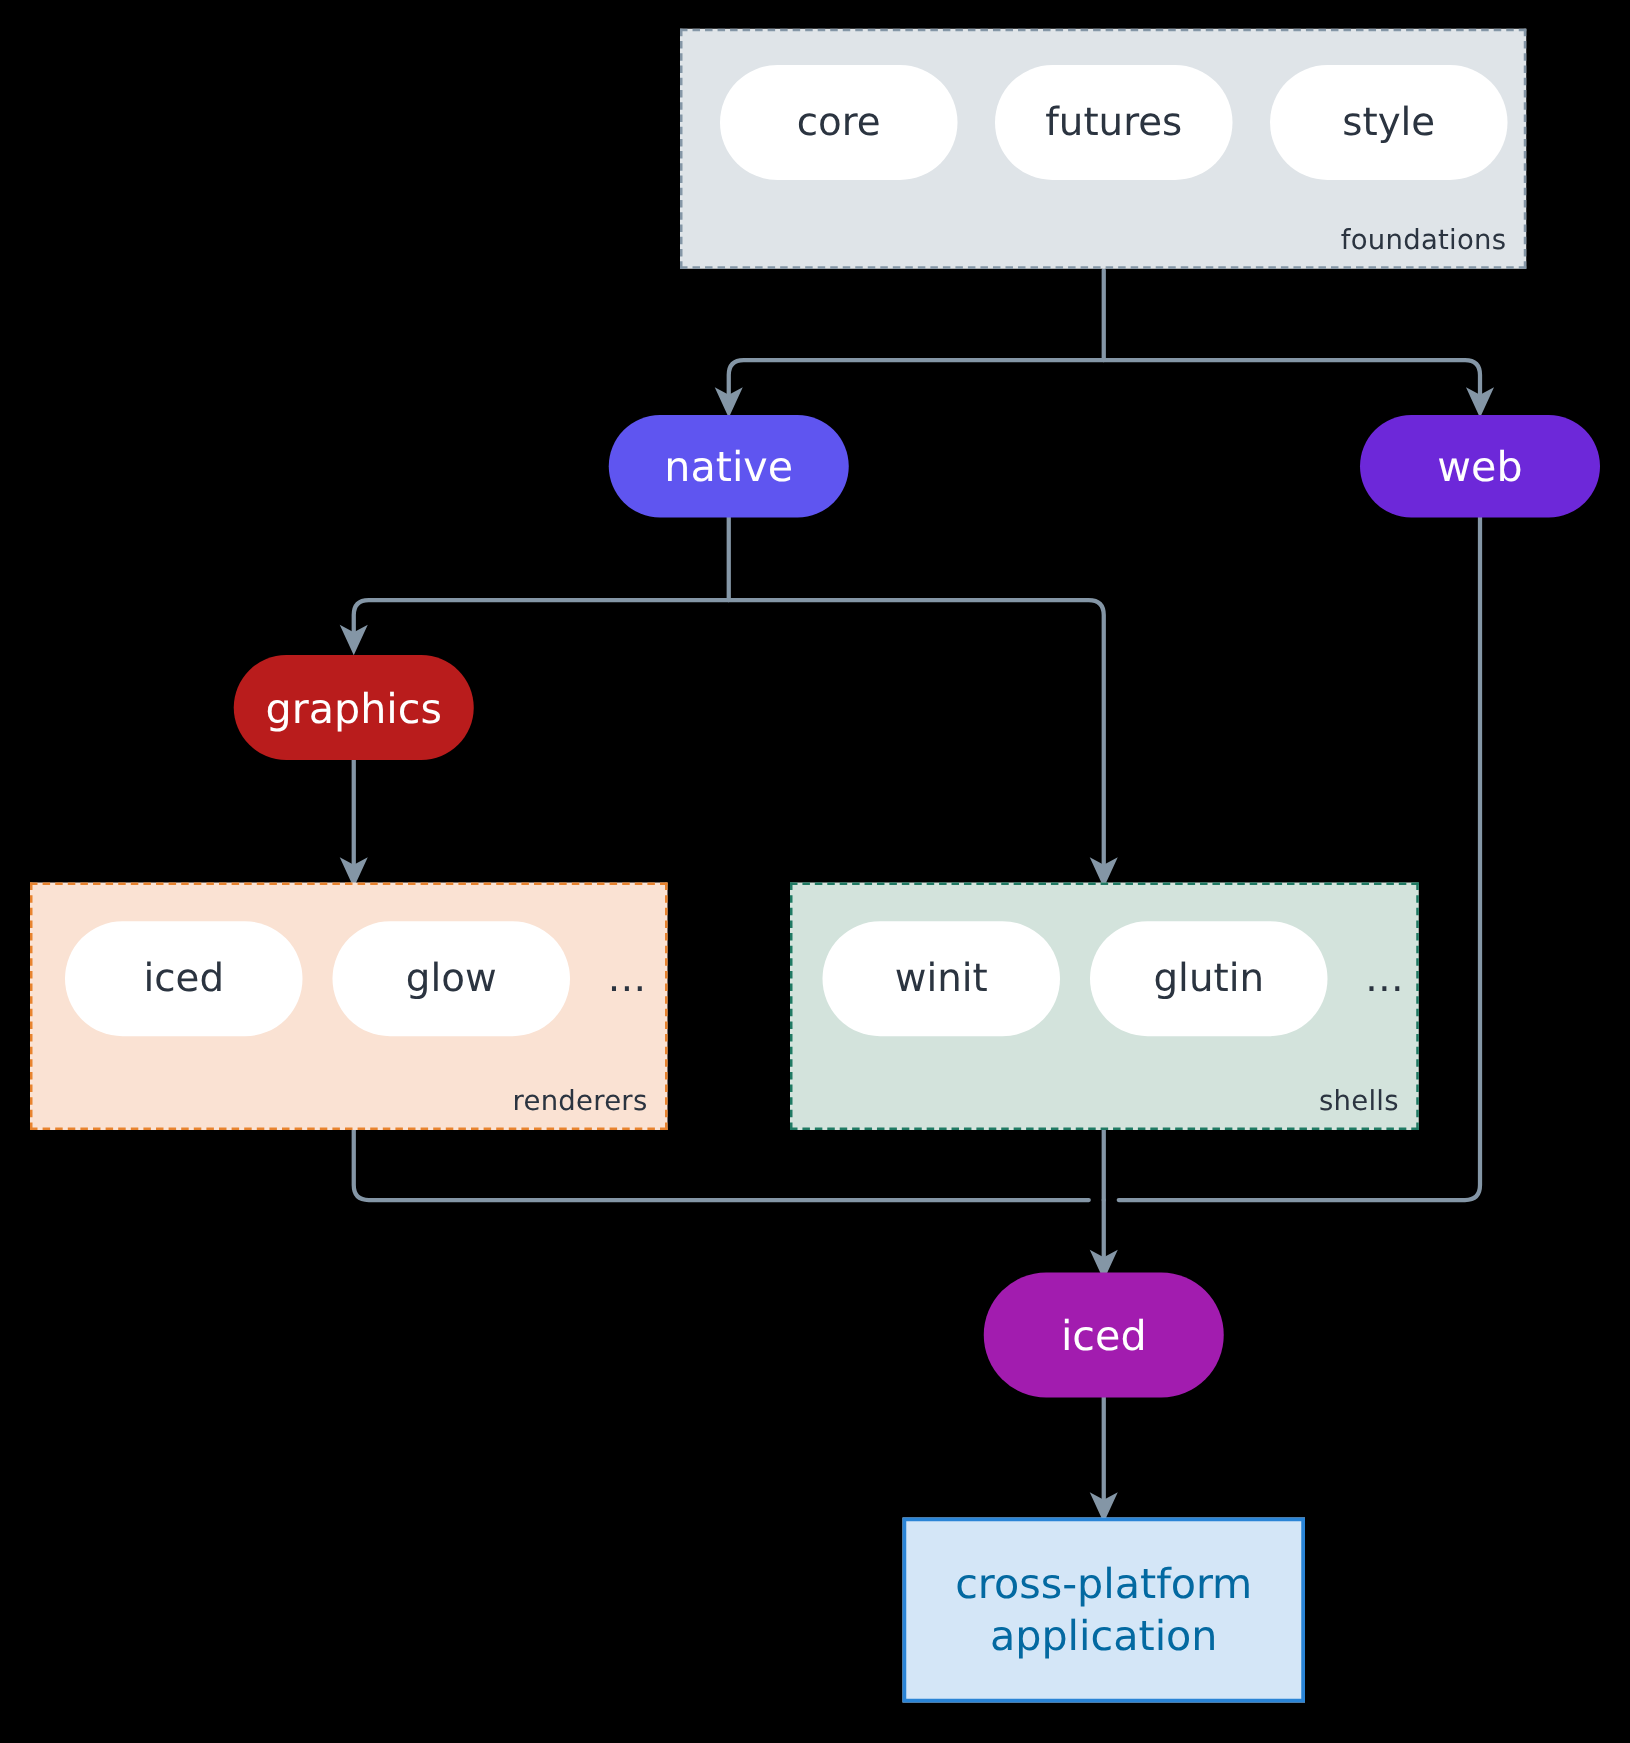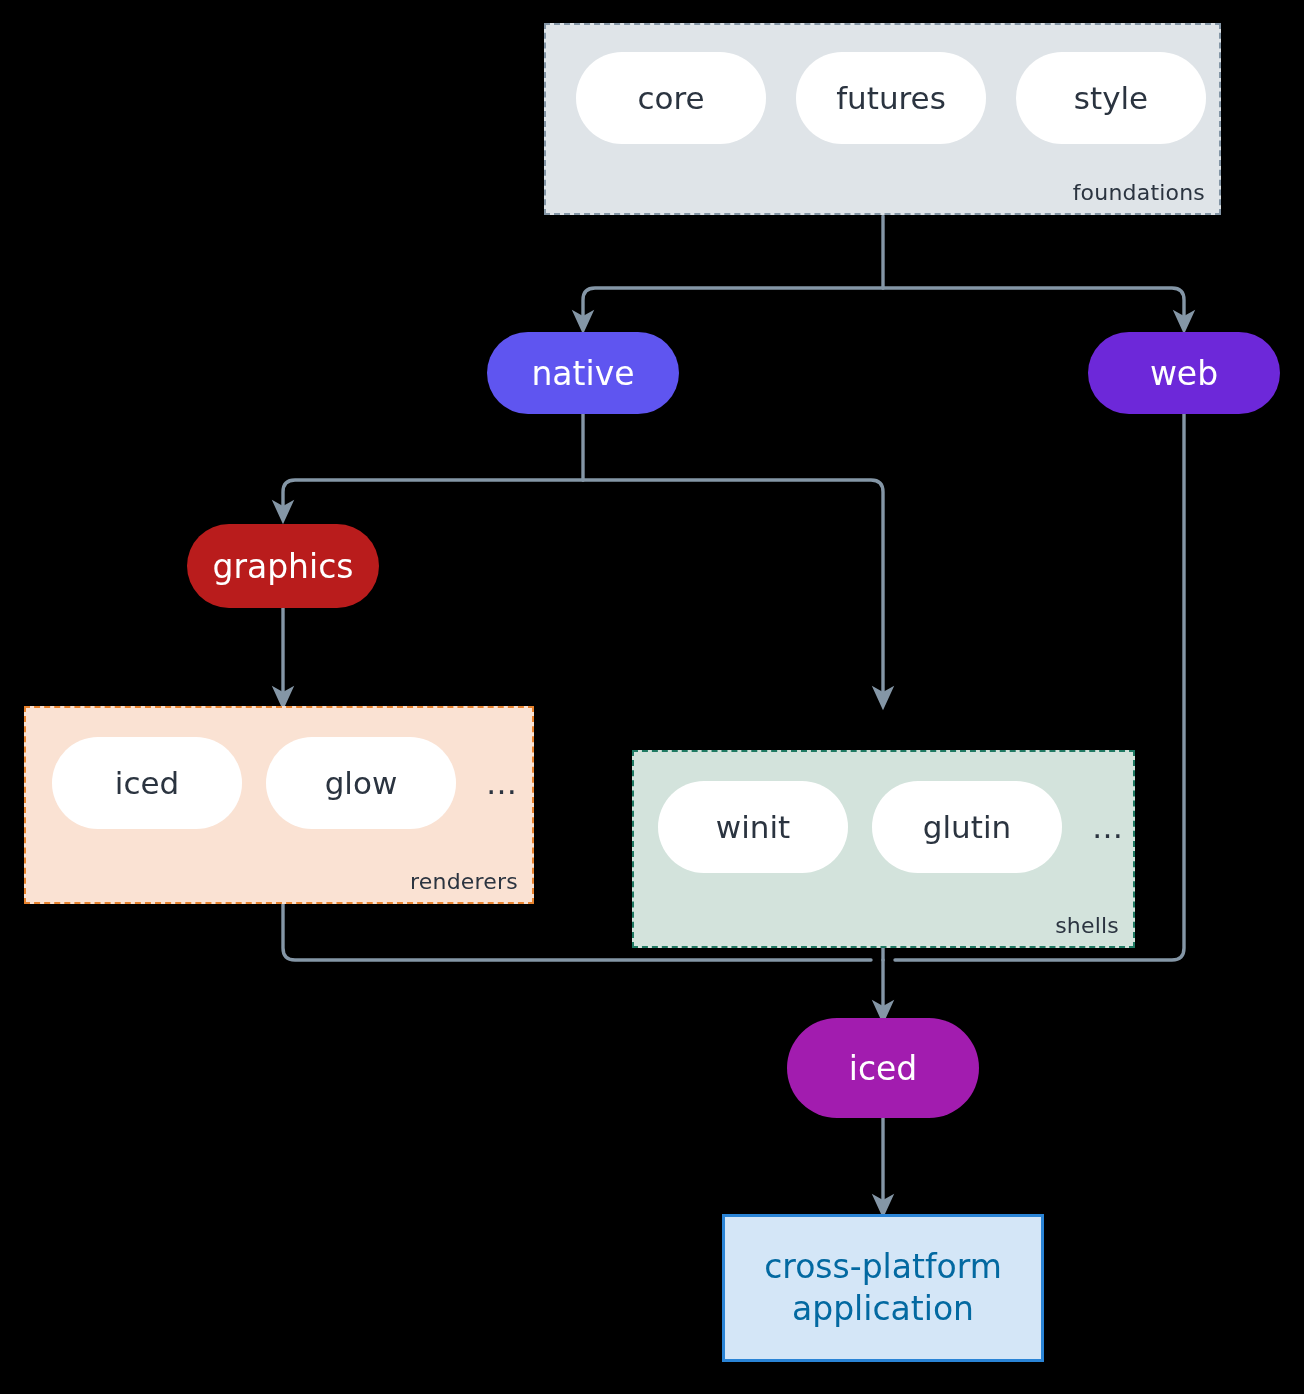--- a/index.html
+++ b/index.html
@@ -150,21 +150,21 @@
               background:#fae2d3; border-color:#e8832e;">
     <div class="leaf-row" style="left:26px; top:29px; gap:24px;">
       <div class="leaf" style="width:190px;">iced</div>
       <div class="leaf" style="width:190px;">glow</div>
       <div class="ellipsis">…</div>
     </div>
     <div class="cluster-label">renderers</div>
   </div>
 
   <div class="cluster" style="left:632px; top:706px; width:503px; height:198px;
-              background:#d3e3dc; border-color:#1f7a63;margin-top:44px;">
+              background:#d3e3dc; border-color:#1f7a63;">
     <div class="leaf-row" style="left:24px; top:29px; gap:24px;">
       <div class="leaf" style="width:190px;">winit</div>
       <div class="leaf" style="width:190px;">glutin</div>
       <div class="ellipsis">…</div>
     </div>
     <div class="cluster-label">shells</div>
   </div>
 
   <div class="pill" style="left:487px; top:332px; width:192px; height:82px; background:#5f55f0;">native</div>
 

